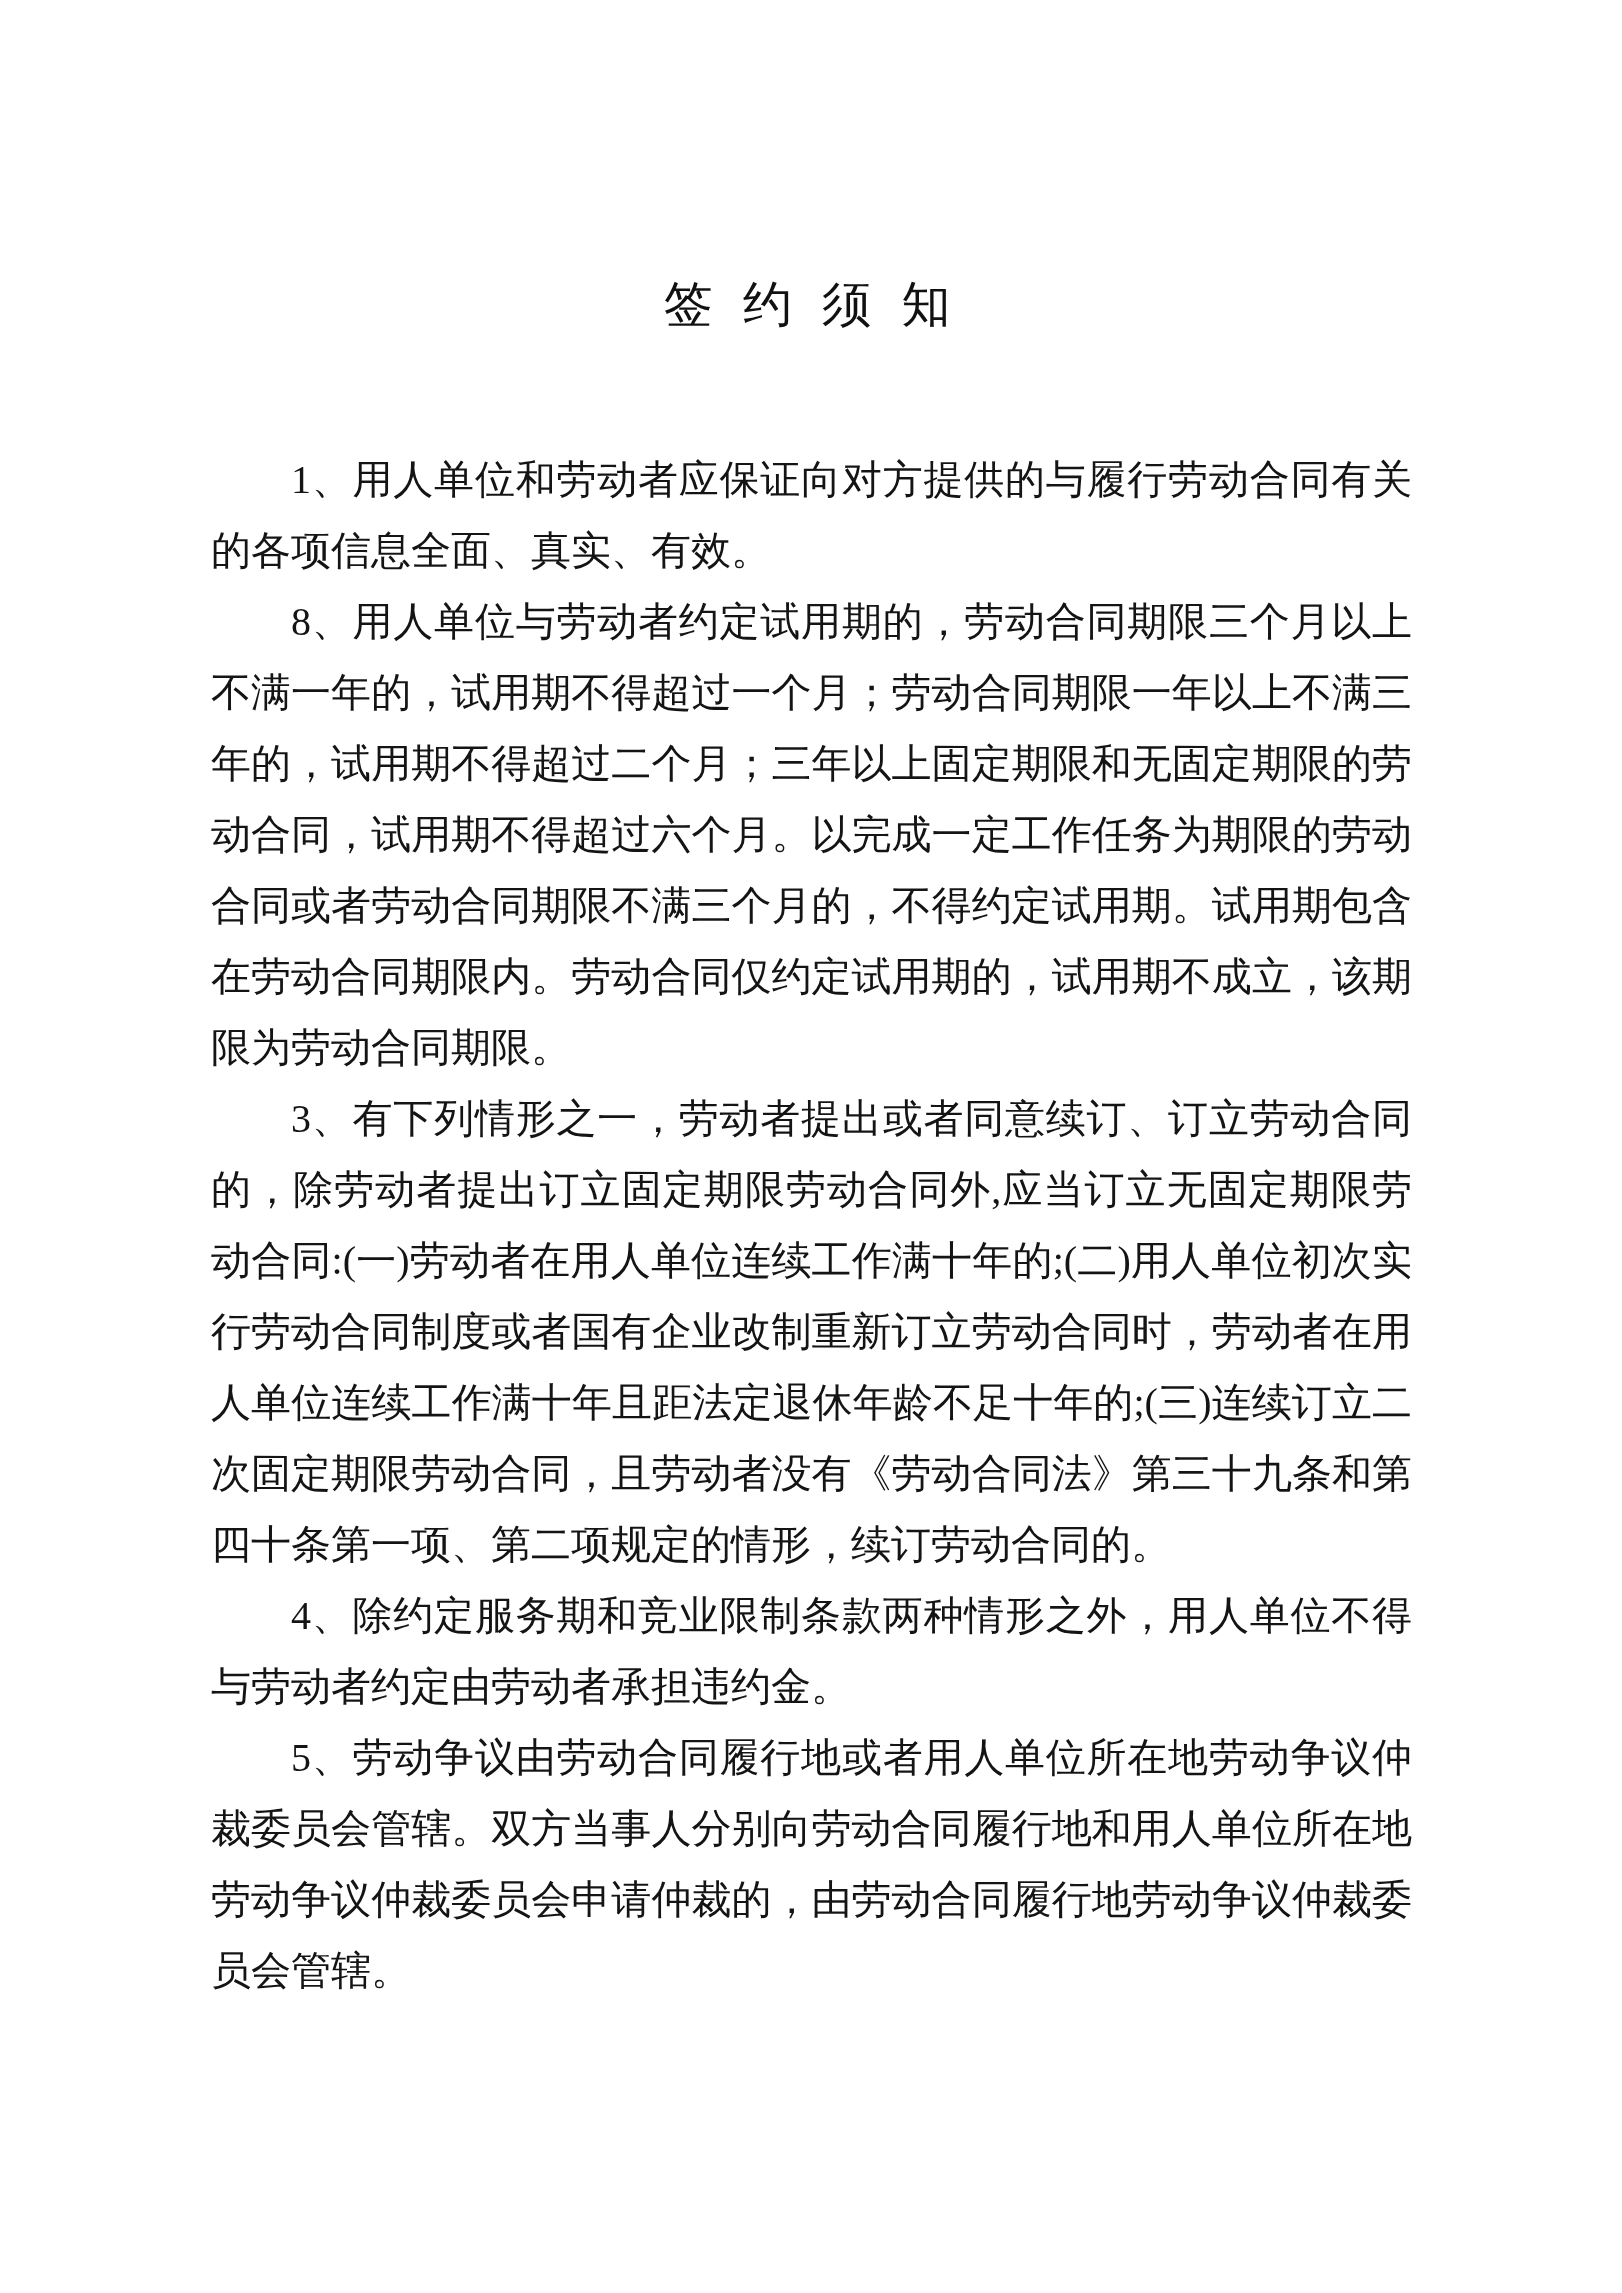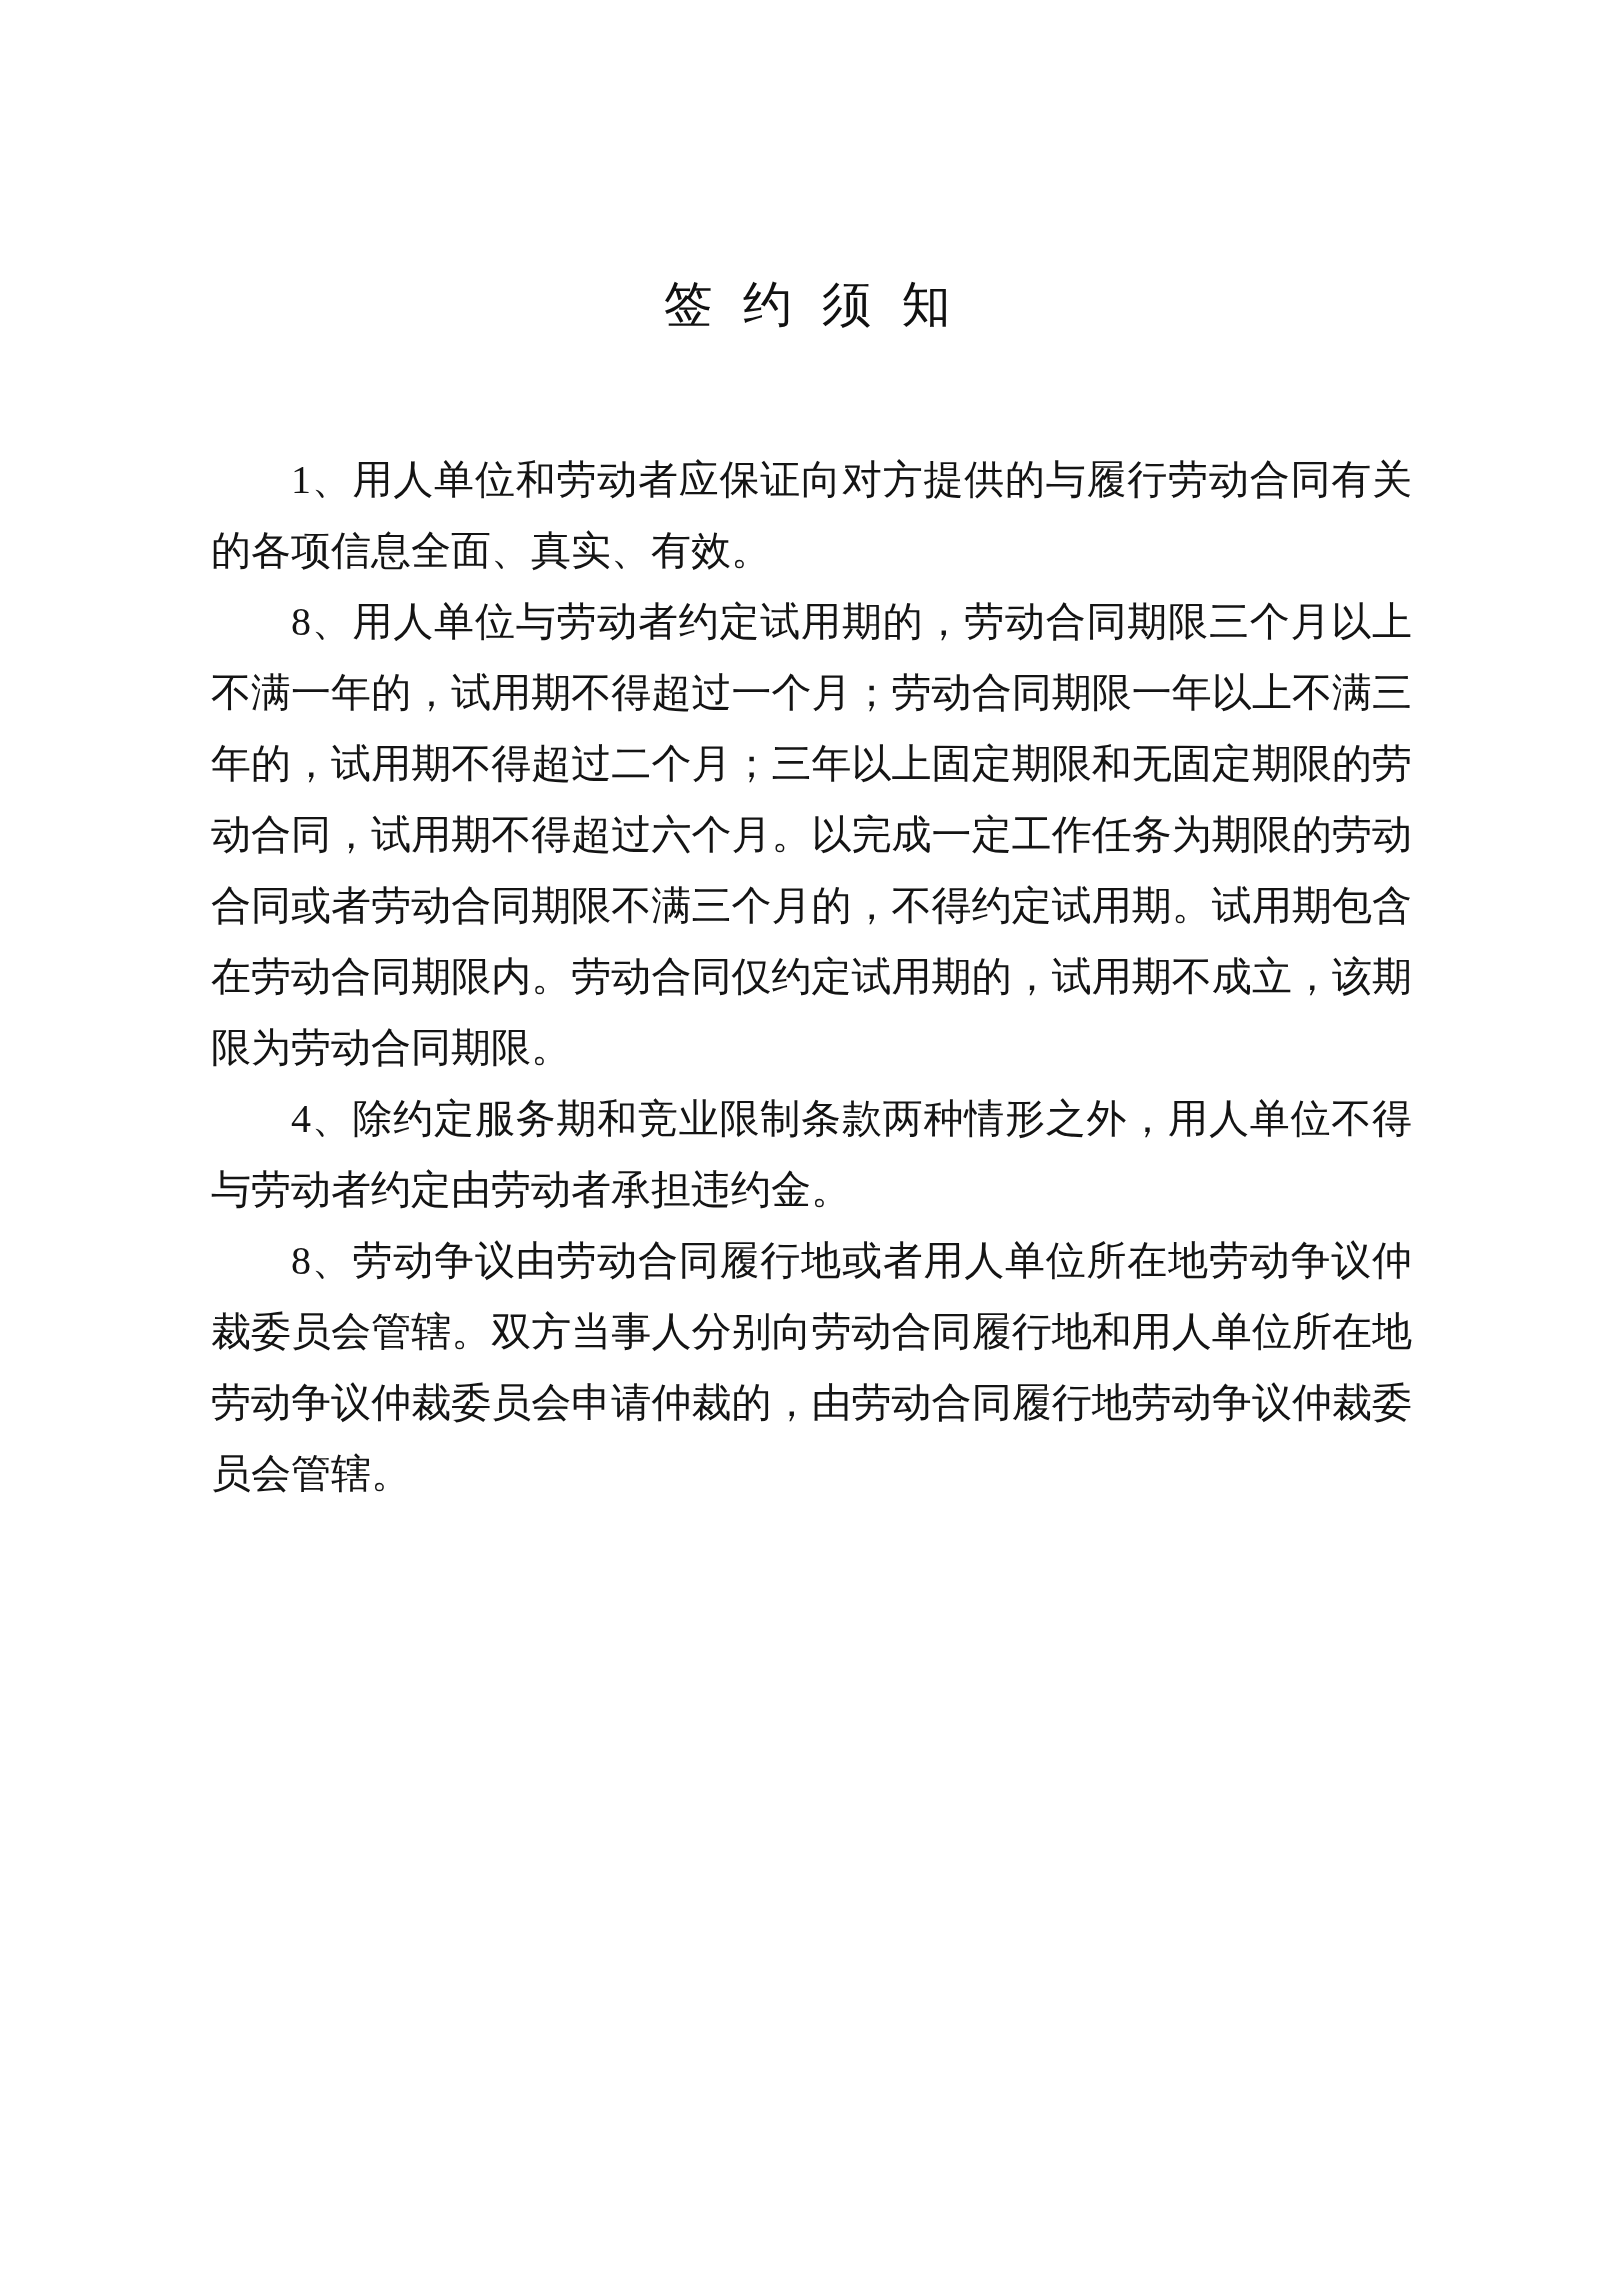--- a/index.html
+++ b/index.html
@@ -42,17 +42,18 @@
 </style>
 </head>
 <body>
 
 <div class="page">
   <h1 class="doc-title">签 约 须 知</h1>
 
   <div class="doc-body">
     <p>1、用人单位和劳动者应保证向对方提供的与履行劳动合同有关的各项信息全面、真实、有效。</p>
     <p>8、用人单位与劳动者约定试用期的，劳动合同期限三个月以上不满一年的，试用期不得超过一个月；劳动合同期限一年以上不满三年的，试用期不得超过二个月；三年以上固定期限和无固定期限的劳动合同，试用期不得超过六个月。以完成一定工作任务为期限的劳动合同或者劳动合同期限不满三个月的，不得约定试用期。试用期包含在劳动合同期限内。劳动合同仅约定试用期的，试用期不成立，该期限为劳动合同期限。</p>
+    <p>3、有下列情形之一，劳动者提出或者同意续订、订立劳动合同的，除劳动者提出订立固定期限劳动合同外,应当订立无固定期限劳动合同:(一)劳动者在用人单位连续工作满十年的;(二)用人单位初次实行劳动合同制度或者国有企业改制重新订立劳动合同时，劳动者在用人单位连续工作满十年且距法定退休年龄不足十年的;(三)连续订立二次固定期限劳动合同，且劳动者没有《劳动合同法》第三十九条和第四十条第一项、第二项规定的情形，续订劳动合同的。</p>
     <p>4、除约定服务期和竞业限制条款两种情形之外，用人单位不得与劳动者约定由劳动者承担违约金。</p>
-    <p>8、劳动争议由劳动合同履行地或者用人单位所在地劳动争议仲裁委员会管辖。双方当事人分别向劳动合同履行地和用人单位所在地劳动争议仲裁委员会申请仲裁的，由劳动合同履行地劳动争议仲裁委员会管辖。</p>
+    <p>5、劳动争议由劳动合同履行地或者用人单位所在地劳动争议仲裁委员会管辖。双方当事人分别向劳动合同履行地和用人单位所在地劳动争议仲裁委员会申请仲裁的，由劳动合同履行地劳动争议仲裁委员会管辖。</p>
   </div>
 </div>
 
 
 </body></html>

